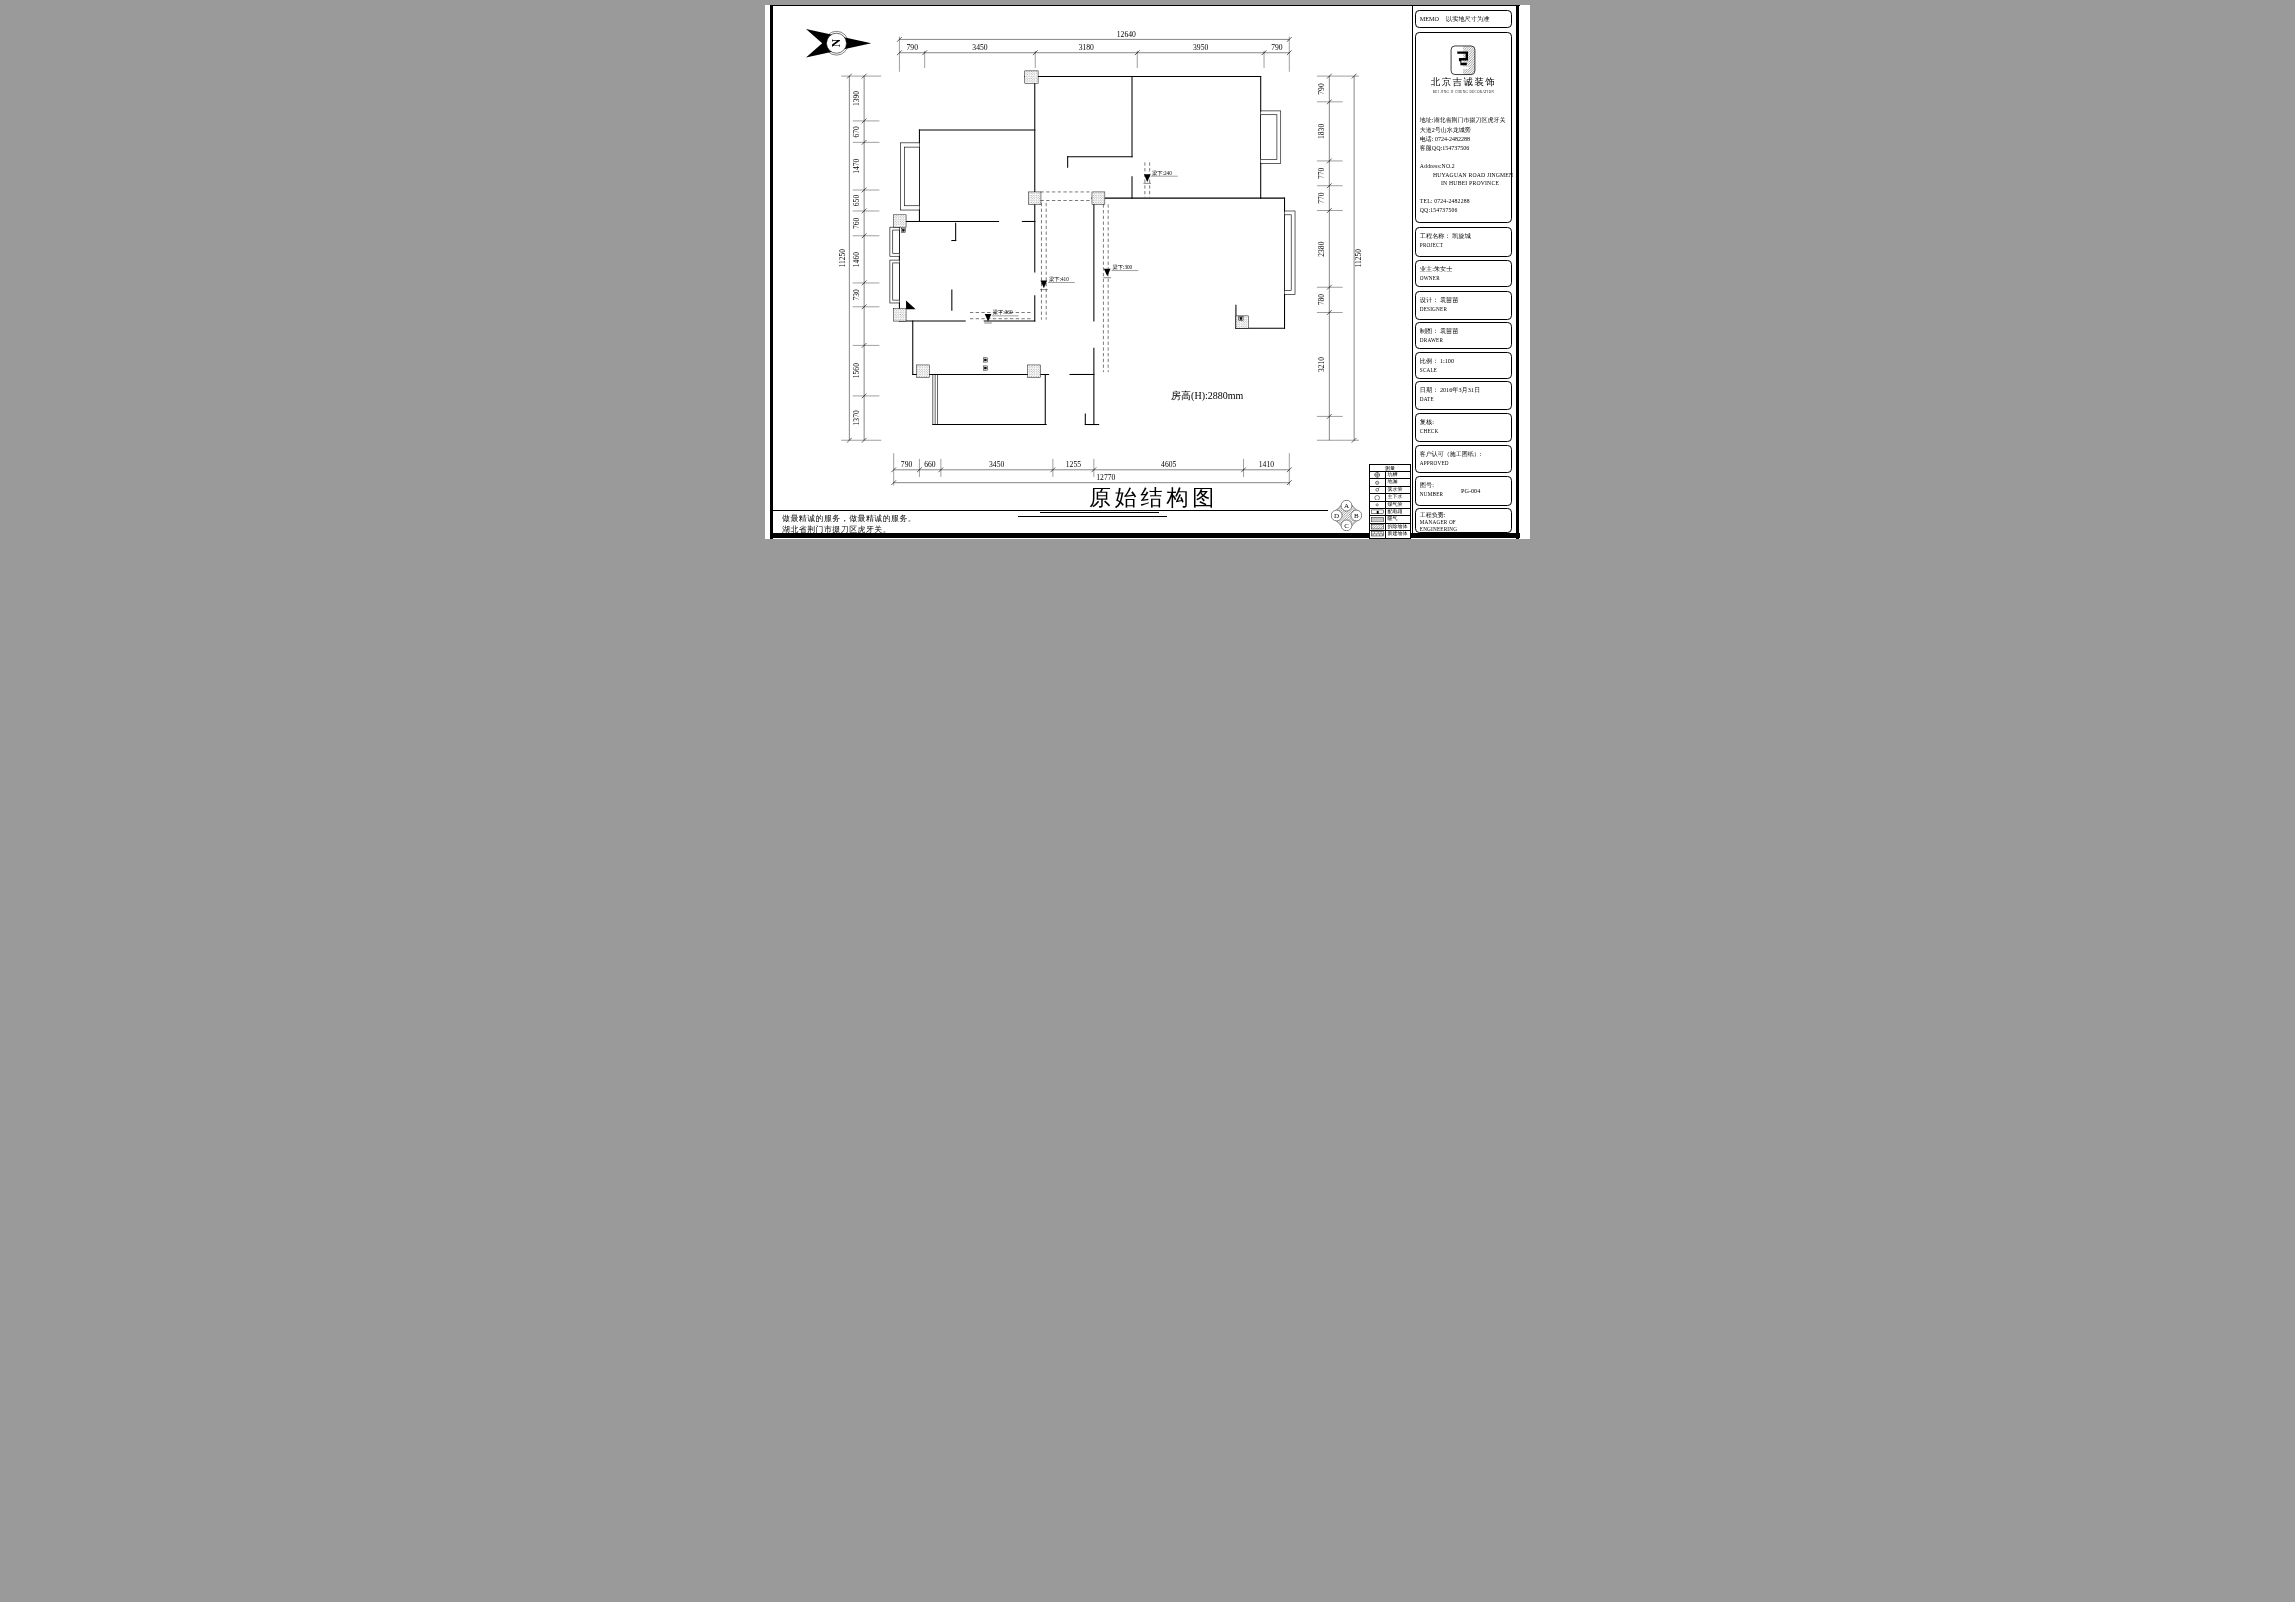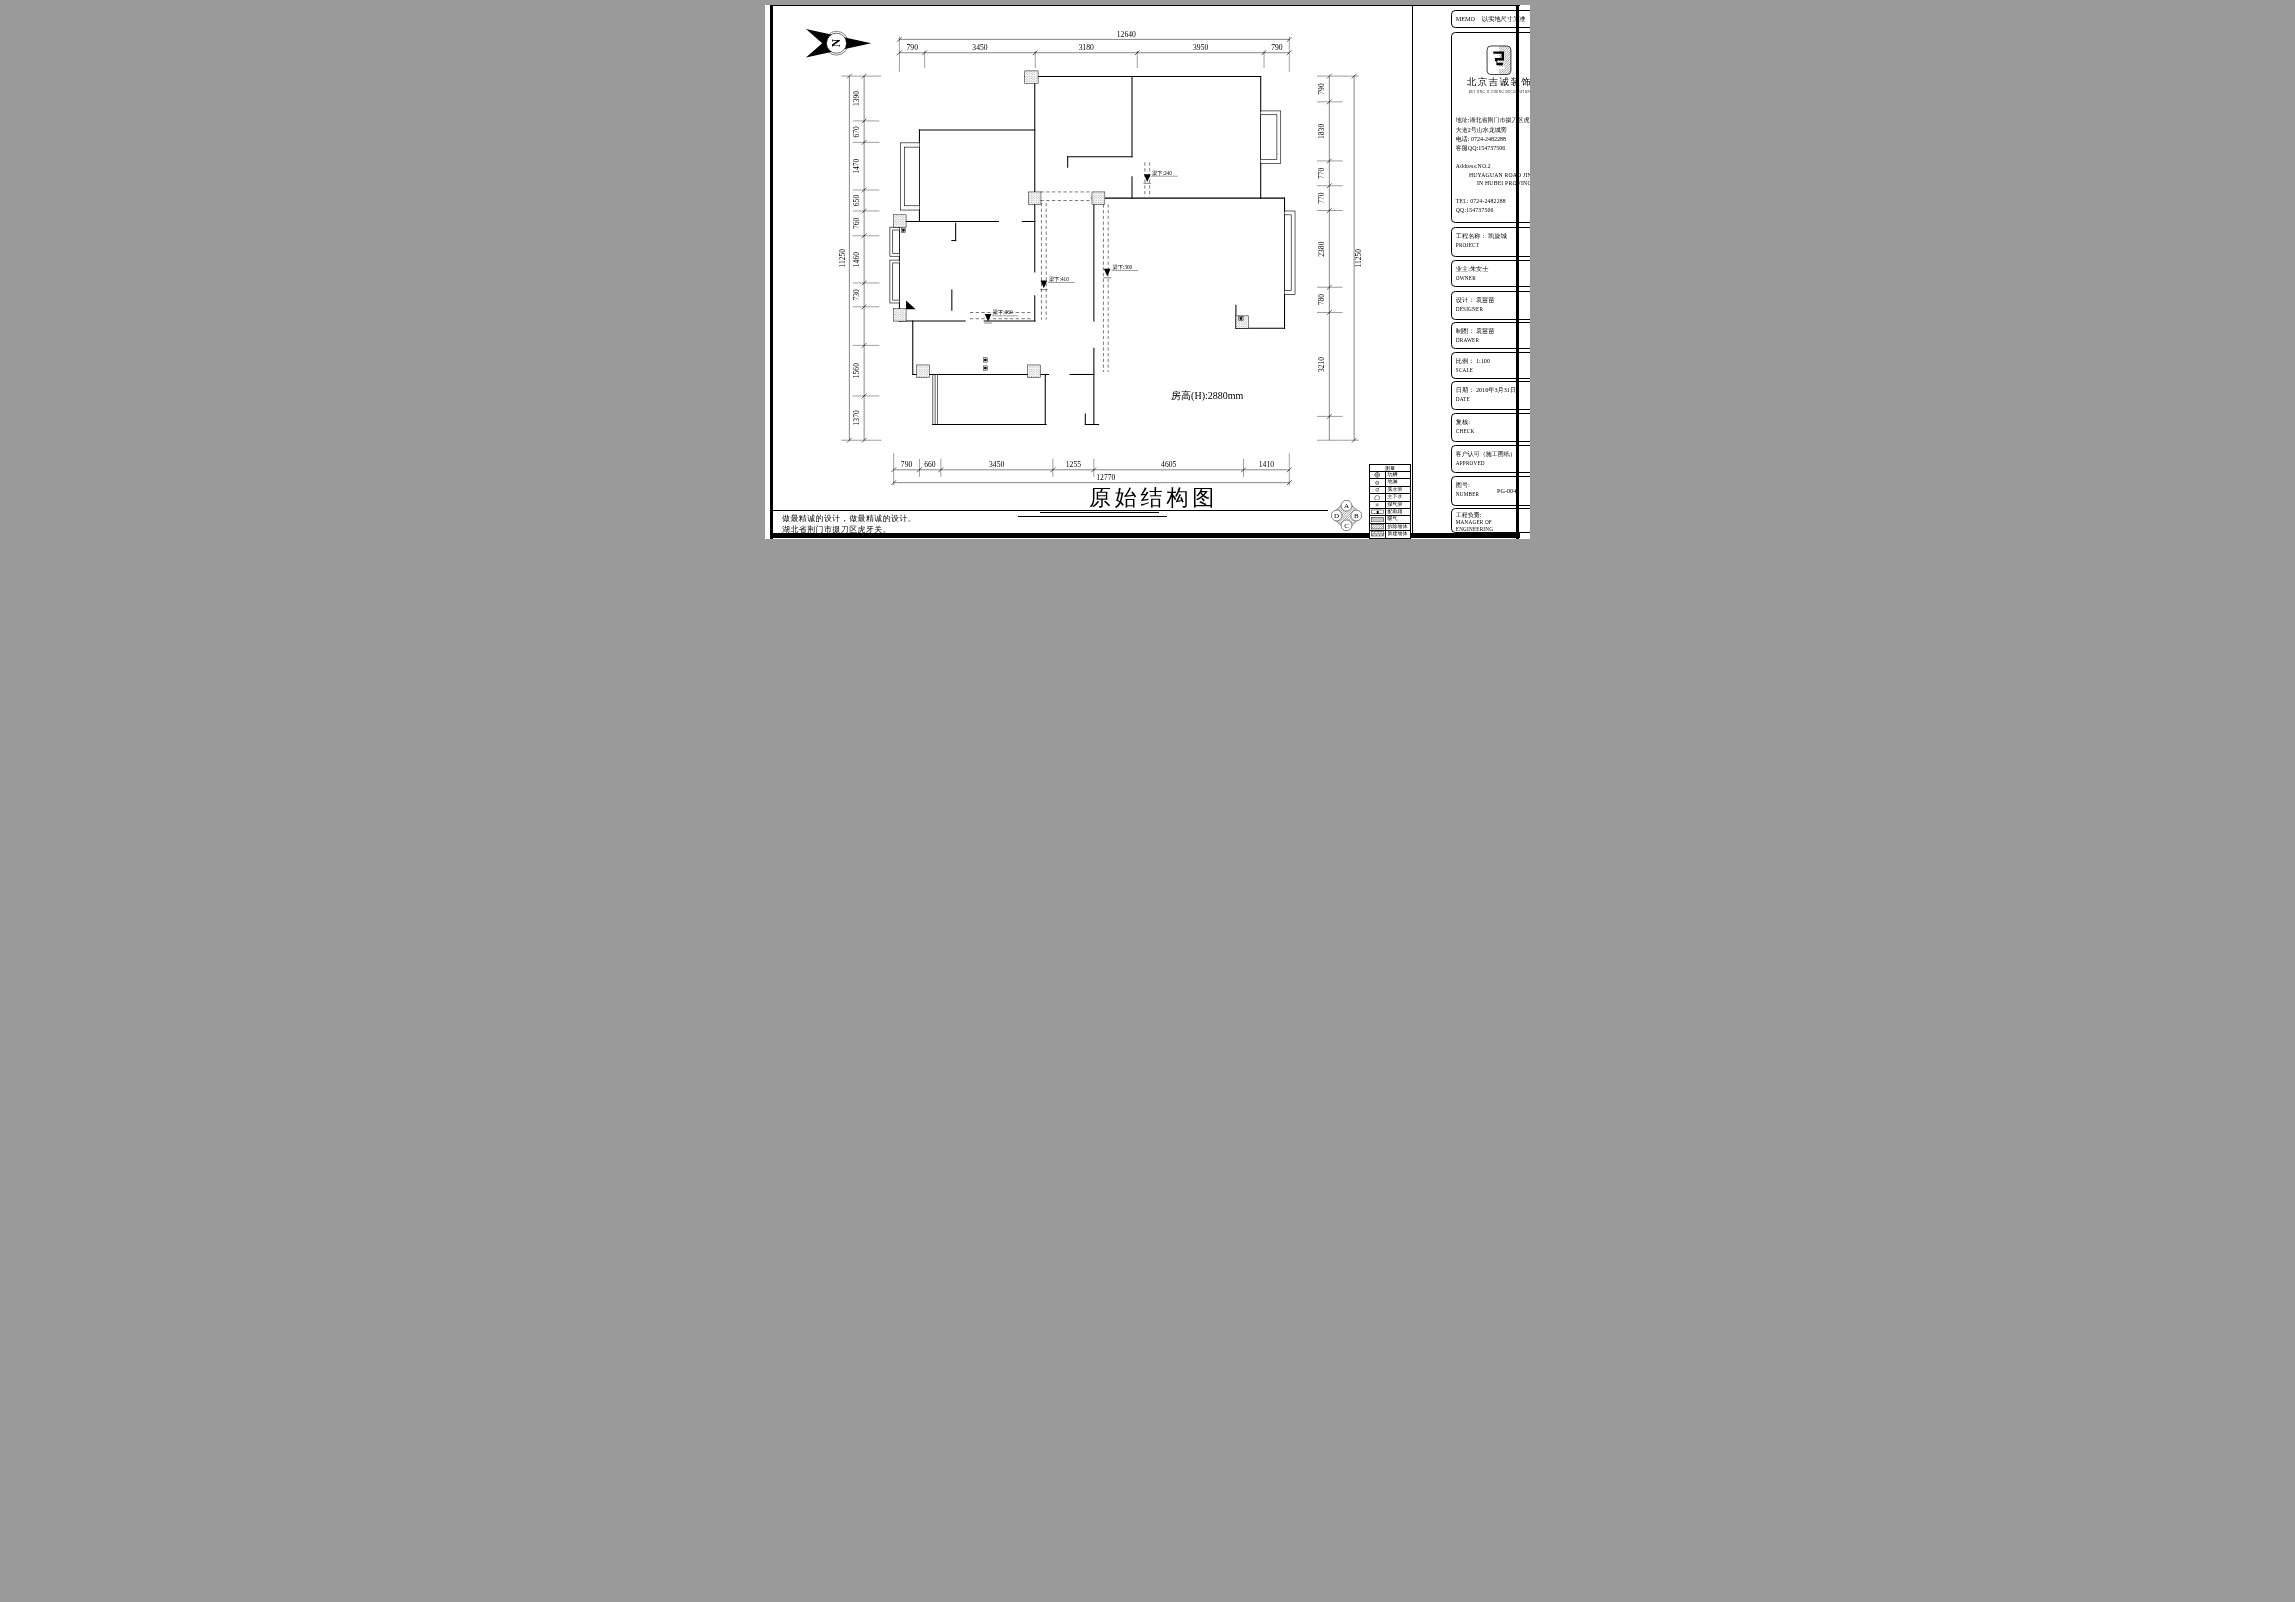--- a/index.html
+++ b/index.html
@@ -4,21 +4,21 @@
 <style>
   html,body{margin:0;padding:0;background:#9a9a9a;}
   .sheet{position:relative;width:765px;height:534px;background:#fff;margin:4.8px auto;
          font-family:"Liberation Serif","DejaVu Serif",serif;color:#000;overflow:hidden;}
   .abs{position:absolute;}
   .bar{position:absolute;background:#000;}
   svg text{font-family:"Liberation Serif","DejaVu Serif",serif;fill:#000;}
   .dim{font-size:16px;}
   .beam{font-size:11px;}
   
-  .tb-box{position:absolute;left:650px;width:97px;border:0.7px solid #000;border-radius:4.3px;box-sizing:border-box;margin-left:36px;}
+  .tb-box{position:absolute;left:650px;width:97px;border:0.7px solid #000;border-radius:4.3px;box-sizing:border-box;}
   .tb-box .cn{position:absolute;left:3.8px;font-size:6.2px;white-space:nowrap;}
   .tb-box .en{position:absolute;left:3.8px;font-size:5.2px;letter-spacing:0.2px;white-space:nowrap;}
   
   .legend{position:absolute;left:604px;top:459px;width:42px;border:0.7px solid #000;box-sizing:border-box;background:#fff;font-size:5px;}
   .legend .hrow{height:6.2px;line-height:6.2px;text-align:center;font-size:5.2px;}
   .legend .row{display:flex;border-top:0.5px solid #000;height:6.4px;align-items:center;}
   .legend .sym{width:15px;border-right:0.5px solid #000;height:100%;display:flex;align-items:center;justify-content:center;}
   .legend .nm{flex:1;padding-left:1.4px;line-height:6.2px;white-space:nowrap;}
   .slogan{position:absolute;left:17px;font-size:7.9px;letter-spacing:0.5px;white-space:nowrap;}
   .drawtitle{position:absolute;left:215px;top:481px;width:238px;text-align:right;
@@ -304,21 +304,21 @@
   <div class="bar" style="left:4.8px;top:0;width:2.9px;height:534px"></div>
   <div class="bar" style="left:751px;top:0;width:2.9px;height:534px"></div>
   <div class="bar" style="left:4.8px;top:528px;width:750px;height:5.7px"></div>
   <div class="bar" style="left:647px;top:1px;width:0.7px;height:527px"></div>
   <div class="bar" style="left:7.6px;top:505px;width:555px;height:0.6px"></div>
 
   <div class="drawtitle">原始结构图</div>
   <div class="bar" style="left:275px;top:507px;width:119px;height:0.8px"></div>
   <div class="bar" style="left:253px;top:511px;width:149px;height:0.5px"></div>
 
-  <div class="slogan" style="top:508px">做最精诚的设计，做最精诚的设计。</div>
+  <div class="slogan" style="top:508px">做最精诚的服务，做最精诚的服务。</div>
   <div class="slogan" style="top:519px">湖北省荆门市掇刀区虎牙关。</div>
 
   <svg class="abs" style="left:566px;top:495px" width="31" height="31" viewBox="0 0 66 66">
     <polygon points="33,0 66,33 33,66 0,33" fill="url(#hatchP)" stroke="#000" stroke-width="1"></polygon>
     <circle cx="33" cy="12" r="11.5" fill="#fff" stroke="#000"></circle>
     <circle cx="54" cy="33" r="11.5" fill="#fff" stroke="#000"></circle>
     <circle cx="33" cy="54" r="11.5" fill="#fff" stroke="#000"></circle>
     <circle cx="12" cy="33" r="11.5" fill="#fff" stroke="#000"></circle>
     <text x="33" y="17" text-anchor="middle" font-size="15">A</text>
     <text x="54" y="38" text-anchor="middle" font-size="15">B</text>

